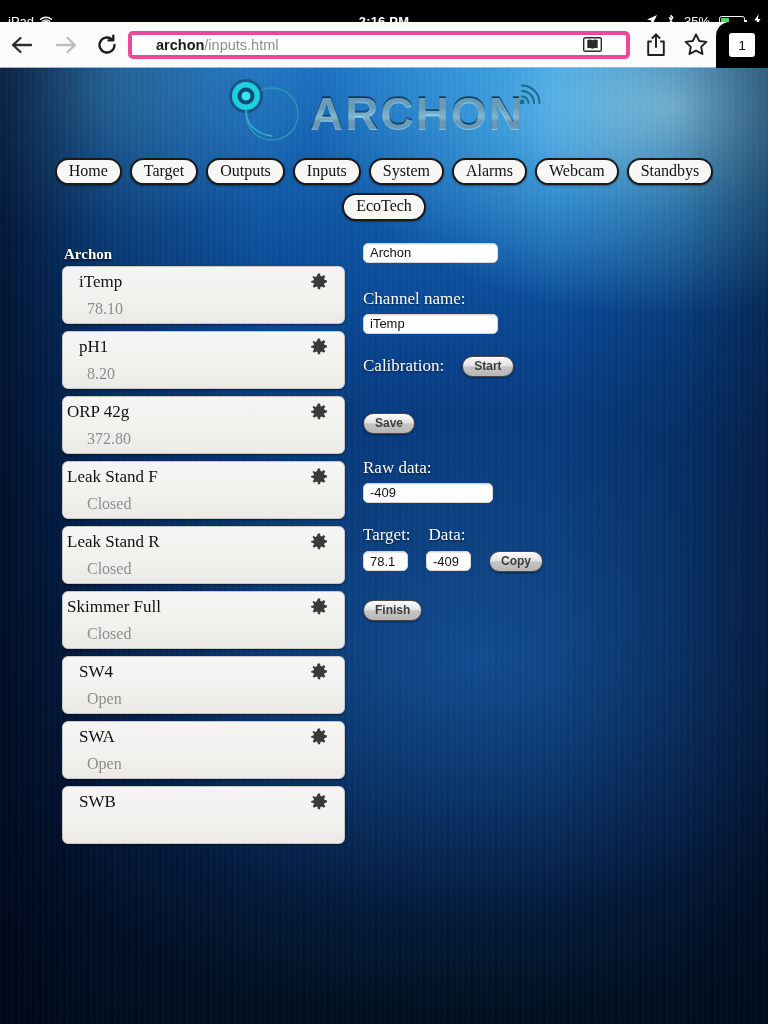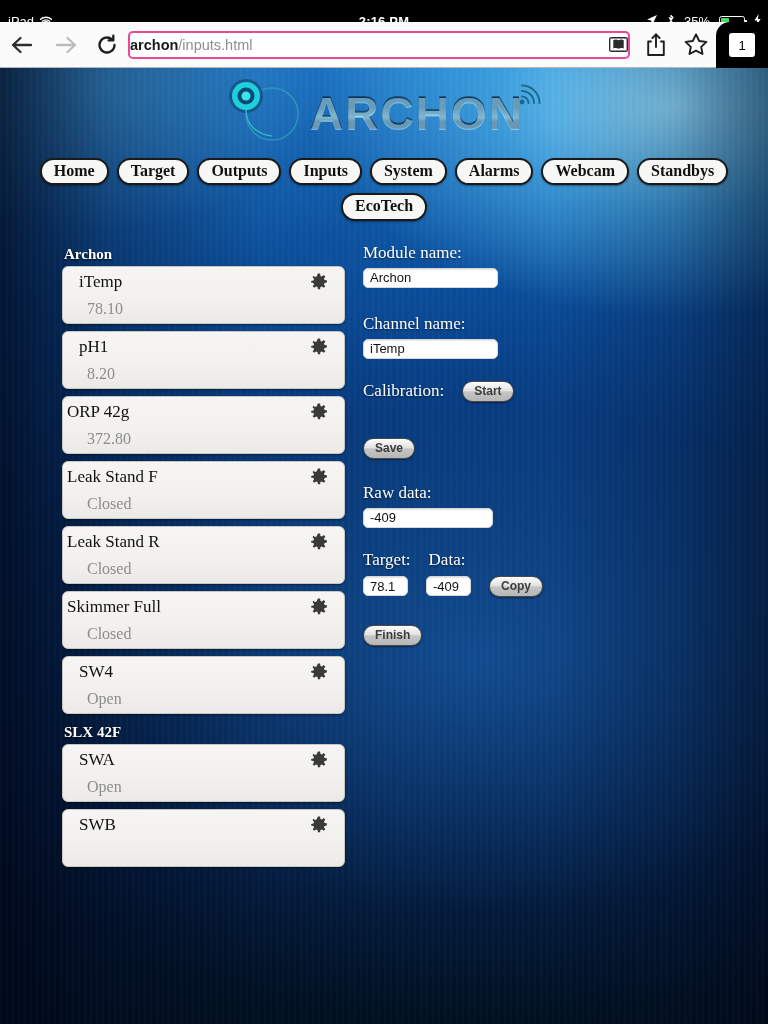--- a/index.html
+++ b/index.html
@@ -46,22 +46,22 @@
     font-family:"Liberation Sans", sans-serif;
   }
   .nav-btn {
     width:44px; height:46px; display:flex; align-items:center; justify-content:center;
     color:#2d2d2d;
   }
   .nav-btn.disabled { color:#bcbcbc; }
   .reload-btn { width:38px; height:46px; display:flex; align-items:center; justify-content:center; color:#1d1d1d; }
   .urlbar {
     flex:1; height:28px; margin:0 6px 0 2px;
-    background:#fff; border:2px solid #ec4899; border-radius:5px;
-    display:flex; align-items:center; padding:0 0;
+    background:#fff; border:4px solid #ec4899; border-radius:5px;
+    display:flex; align-items:center; padding:0 24px;
     font-size:14.5px; position:relative;
   }
   .url-text { color:#8e8e8e; white-space:nowrap; overflow:hidden; }
   .url-host { color:#1a1a1a; font-weight:bold; }
   .reader-ico { margin-left:auto; display:flex; align-items:center; }
   .tb-ico { width:40px; height:46px; display:flex; align-items:center; justify-content:center; color:#1d1d1d; }
   .tabcount {
     position:absolute; right:0; top:22px;
     width:52px; height:46px; background:#000;
     border-top-left-radius:14px;
@@ -118,21 +118,21 @@
   .logo-text {
     font-family:"Liberation Sans", sans-serif;
     font-size:46px; font-weight:600; letter-spacing:2px;
     color:#0c4f7a;
     text-shadow:0 1px 0 rgba(190,235,255,.55), 0 -1px 0 rgba(0,30,60,.5);
     background:linear-gradient(to bottom,#0a3f66 0%,#0d5d8d 40%,#7fd4ef 58%,#0b4a75 66%,#072e4e 100%);
     -webkit-background-clip:text; background-clip:text; color:transparent;
   }
 
   
-  .navrow { display:flex; justify-content:center; align-items:center; gap:8px; margin-top:4px;font-weight:bold; }
+  .navrow { display:flex; justify-content:center; align-items:center; gap:8px; margin-top:4px; }
   .navrow.second { margin-top:8px; }
   .pill {
     background:#f7f7f5;
     border:2px solid #1a1a1a;
     border-radius:14px;
     padding:2px 12px 3px;
     font-family:"Liberation Serif", serif;
     font-size:16px; color:#111; line-height:1.15;
     box-shadow:0 1px 2px rgba(0,0,0,.4);
     white-space:nowrap;
@@ -402,21 +402,20 @@
         <span class="card-title">SW4</span>
         <span class="card-value">Open</span>
         <span class="gear">
           <svg width="18" height="18" viewBox="0 0 18 18">
                 <path fill="currentColor" d="M9 5.9a3.1 3.1 0 1 0 0 6.2 3.1 3.1 0 0 0 0-6.2zm0 4.5a1.4 1.4 0 1 1 0-2.8 1.4 1.4 0 0 1 0 2.8z"></path>
                 <path fill="currentColor" d="M7.9.6h2.2l.35 2.3 1.5.62 1.85-1.4 1.55 1.55-1.4 1.85.62 1.5 2.3.35v2.2l-2.3.35-.62 1.5 1.4 1.85-1.55 1.55-1.85-1.4-1.5.62-.35 2.3H7.9l-.35-2.3-1.5-.62-1.85 1.4-1.55-1.55 1.4-1.85-.62-1.5-2.3-.35V7.9l2.3-.35.62-1.5-1.4-1.85L3.2 2.65l1.85 1.4 1.5-.62z"></path>
               </svg>
         </span>
       </div>
 
-      <div class="group-head">SLX 42F</div>
 
       <div class="card">
         <span class="card-title">SWA</span>
         <span class="card-value">Open</span>
         <span class="gear">
           <svg width="18" height="18" viewBox="0 0 18 18">
                 <path fill="currentColor" d="M9 5.9a3.1 3.1 0 1 0 0 6.2 3.1 3.1 0 0 0 0-6.2zm0 4.5a1.4 1.4 0 1 1 0-2.8 1.4 1.4 0 0 1 0 2.8z"></path>
                 <path fill="currentColor" d="M7.9.6h2.2l.35 2.3 1.5.62 1.85-1.4 1.55 1.55-1.4 1.85.62 1.5 2.3.35v2.2l-2.3.35-.62 1.5 1.4 1.85-1.55 1.55-1.85-1.4-1.5.62-.35 2.3H7.9l-.35-2.3-1.5-.62-1.85 1.4-1.55-1.55 1.4-1.85-.62-1.5-2.3-.35V7.9l2.3-.35.62-1.5-1.4-1.85L3.2 2.65l1.85 1.4 1.5-.62z"></path>
               </svg>
         </span>
@@ -430,21 +429,20 @@
                 <path fill="currentColor" d="M9 5.9a3.1 3.1 0 1 0 0 6.2 3.1 3.1 0 0 0 0-6.2zm0 4.5a1.4 1.4 0 1 1 0-2.8 1.4 1.4 0 0 1 0 2.8z"></path>
                 <path fill="currentColor" d="M7.9.6h2.2l.35 2.3 1.5.62 1.85-1.4 1.55 1.55-1.4 1.85.62 1.5 2.3.35v2.2l-2.3.35-.62 1.5 1.4 1.85-1.55 1.55-1.85-1.4-1.5.62-.35 2.3H7.9l-.35-2.3-1.5-.62-1.85 1.4-1.55-1.55 1.4-1.85-.62-1.5-2.3-.35V7.9l2.3-.35.62-1.5-1.4-1.85L3.2 2.65l1.85 1.4 1.5-.62z"></path>
               </svg>
         </span>
       </div>
 
     </div>
 
     <div class="col-right">
 
-      <div class="flabel">Module name:</div>
       <div class="finput w135">Archon</div>
 
       <div class="gap-a"></div>
 
       <div class="flabel">Channel name:</div>
       <div class="finput w135">iTemp</div>
 
       <div class="gap-b"></div>
 
       <div class="row-inline">

